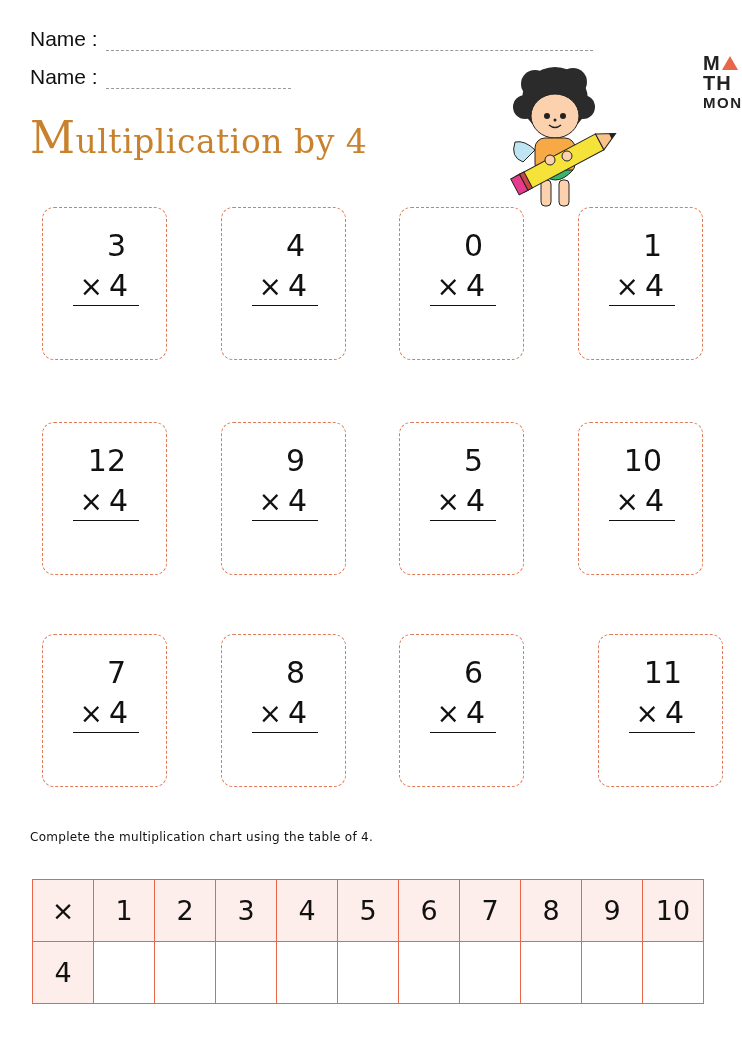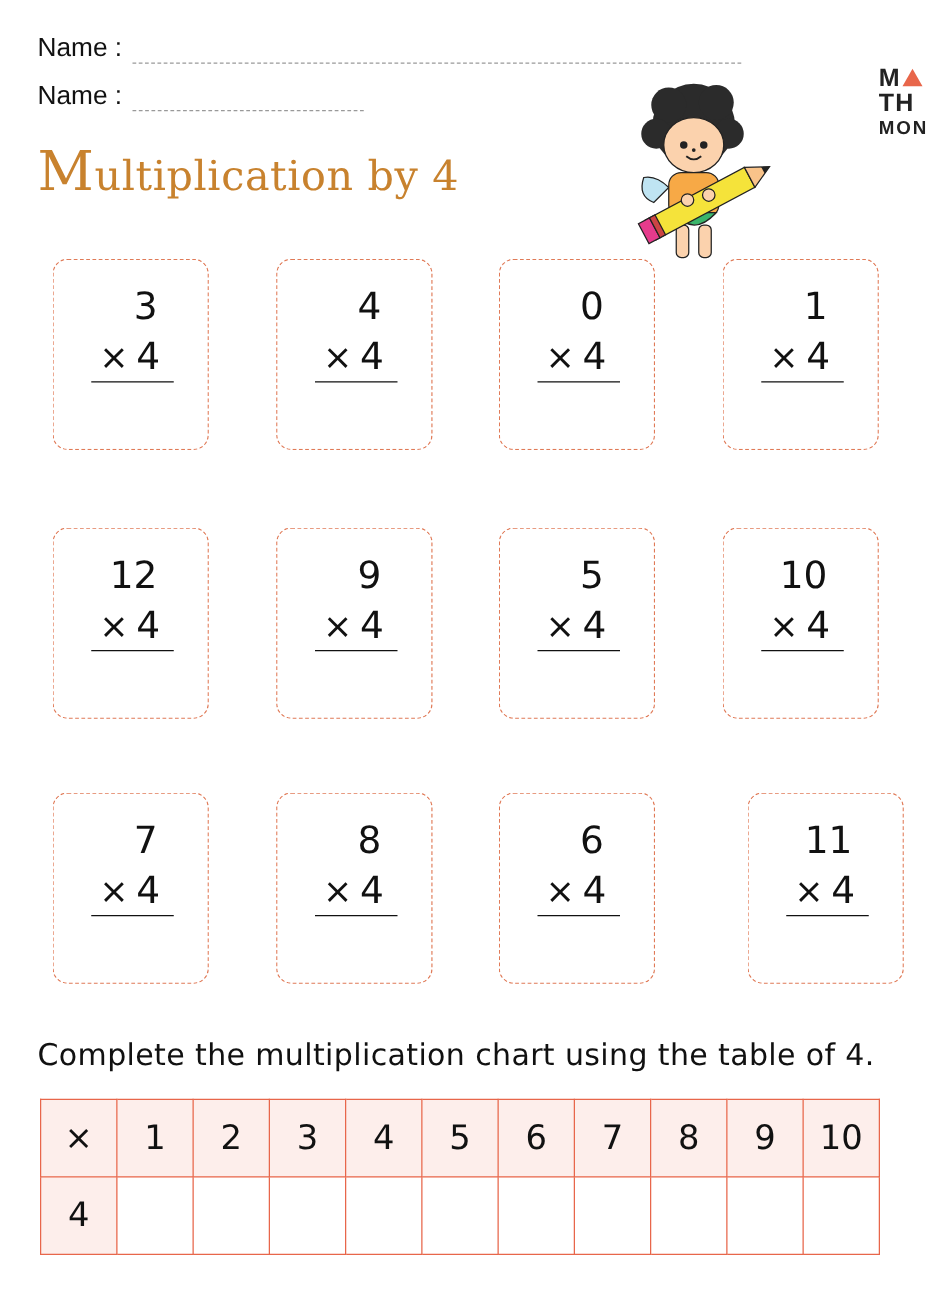--- a/index.html
+++ b/index.html
@@ -13,21 +13,21 @@
   .logo { position:absolute; left:655px; top:53px; text-align:left; font-family:"Liberation Sans", sans-serif;margin-left:48px; }
   .logo .main { font-size:20px; font-weight:bold; letter-spacing:1px; color:#222; line-height:20px; }
   .logo .tri { display:inline-block; width:0; height:0; border-left:8px solid transparent; border-right:8px solid transparent; border-bottom:14px solid #e8664a; vertical-align:0px; margin:0 1px; }
   .logo .sub { font-size:15px; font-weight:bold; letter-spacing:1.5px; color:#222; margin-top:1px; }
   .mascot { position:absolute; left:505px; top:62px; width:125px; height:148px; }
   .card { position:absolute; width:125px; height:153px; border:1.6px dashed #e07a57; border-radius:12px; box-sizing:border-box; }
   .card .top { position:absolute; right:40px; top:20px; font-size:30px; text-align:right; }
   .card .mul { position:absolute; right:38px; top:60px; font-size:30px; }
   .card .mul .x { font-size:28px; margin-right:6px; }
   .card .line { position:absolute; left:30px; width:66px; top:97px; border-top:1.5px solid #111; }
-  .instr { position:absolute; left:30px; top:830px; font-size:24px; font-family:"DejaVu Sans", sans-serif; letter-spacing:0.3px; color:#111; }
+  .instr { position:absolute; left:30px; top:830px; font-size:12px; font-family:"DejaVu Sans", sans-serif; letter-spacing:0.3px; color:#111; }
   table.chart { position:absolute; left:32px; top:879px; border-collapse:collapse; }
   table.chart td { width:60px; border:1.6px solid #e8664a; text-align:center; font-size:27px; font-family:"DejaVu Sans", sans-serif; padding:0; }
   table.chart tr.head td { height:61px; background:#fdeeeb; }
   table.chart tr.body td { height:61px; background:#fff; }
   table.chart tr.body td.rowhead { background:#fdeeeb; }
 </style>
 </head>
 <body>
 
 <div class="field" id="name-field">

